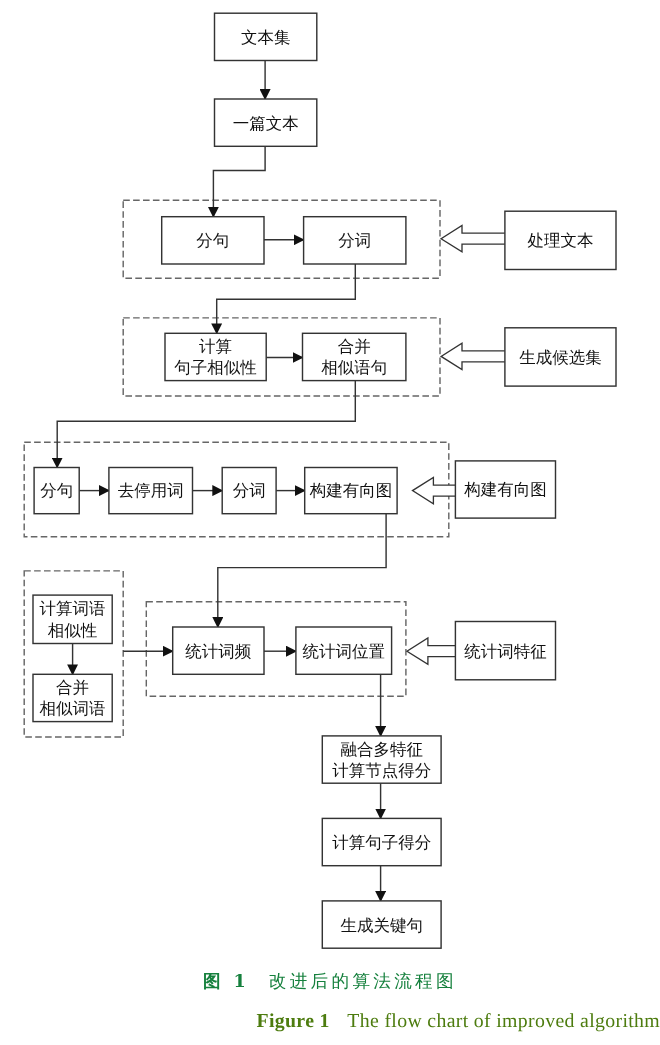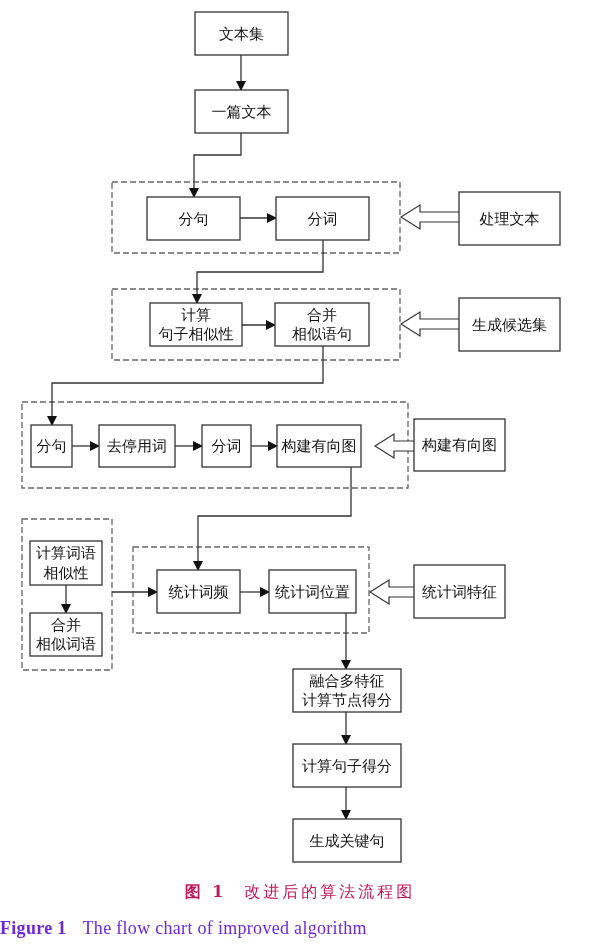--- a/index.html
+++ b/index.html
@@ -1,21 +1,21 @@
 <!DOCTYPE html>
 <html><head>
 <meta charset="utf-8">
 <style>
   html, body { margin: 0; padding: 0; background: #ffffff; }
   body { width: 600px; height: 950px; position: relative; overflow: hidden; font-family: "DejaVu Sans", sans-serif; color: #111; }
   #diagram { position: absolute; left: 0; top: 0; width: 600px; height: 950px; }
   .node-text { font-family: "DejaVu Sans", sans-serif; font-size: 15px; fill: #111; text-anchor: middle; dominant-baseline: central; }
-  .caption-cn { position: absolute; left: 0; width: 600px; top: 882px; text-align: center; font-family: "DejaVu Serif", serif; font-size: 16px; letter-spacing: 3px; color: #be185d; }
+  .caption-cn { position: absolute; left: 0; width: 600px; top: 882px; text-align: center; font-family: "DejaVu Serif", serif; font-size: 16px; letter-spacing: 3px; color: #15803d; }
   .caption-cn b { font-weight: bold; margin-right: 18px; }
-  .caption-en { position: absolute; left: 0; width: 600px; top: 918px; text-align: left; font-family: "Liberation Serif", serif; font-size: 18px; color: #6d28d9; letter-spacing: 0.3px; }
+  .caption-en { position: absolute; left: 0; width: 600px; top: 918px; text-align: right; font-family: "Liberation Serif", serif; font-size: 18px; color: #4d7c0f; letter-spacing: 0.3px; }
   .caption-en b { font-weight: bold; margin-right: 16px; }
 </style>
 </head>
 <body>
 
 <svg id="diagram" viewBox="0 0 600 950" xmlns="http://www.w3.org/2000/svg">
   <defs>
     <marker id="arrowhead" markerWidth="10" markerHeight="10" refX="9" refY="5" orient="auto" markerUnits="userSpaceOnUse">
       <path d="M0,0 L10,5 L0,10 Z" fill="#111"></path>
     </marker>

